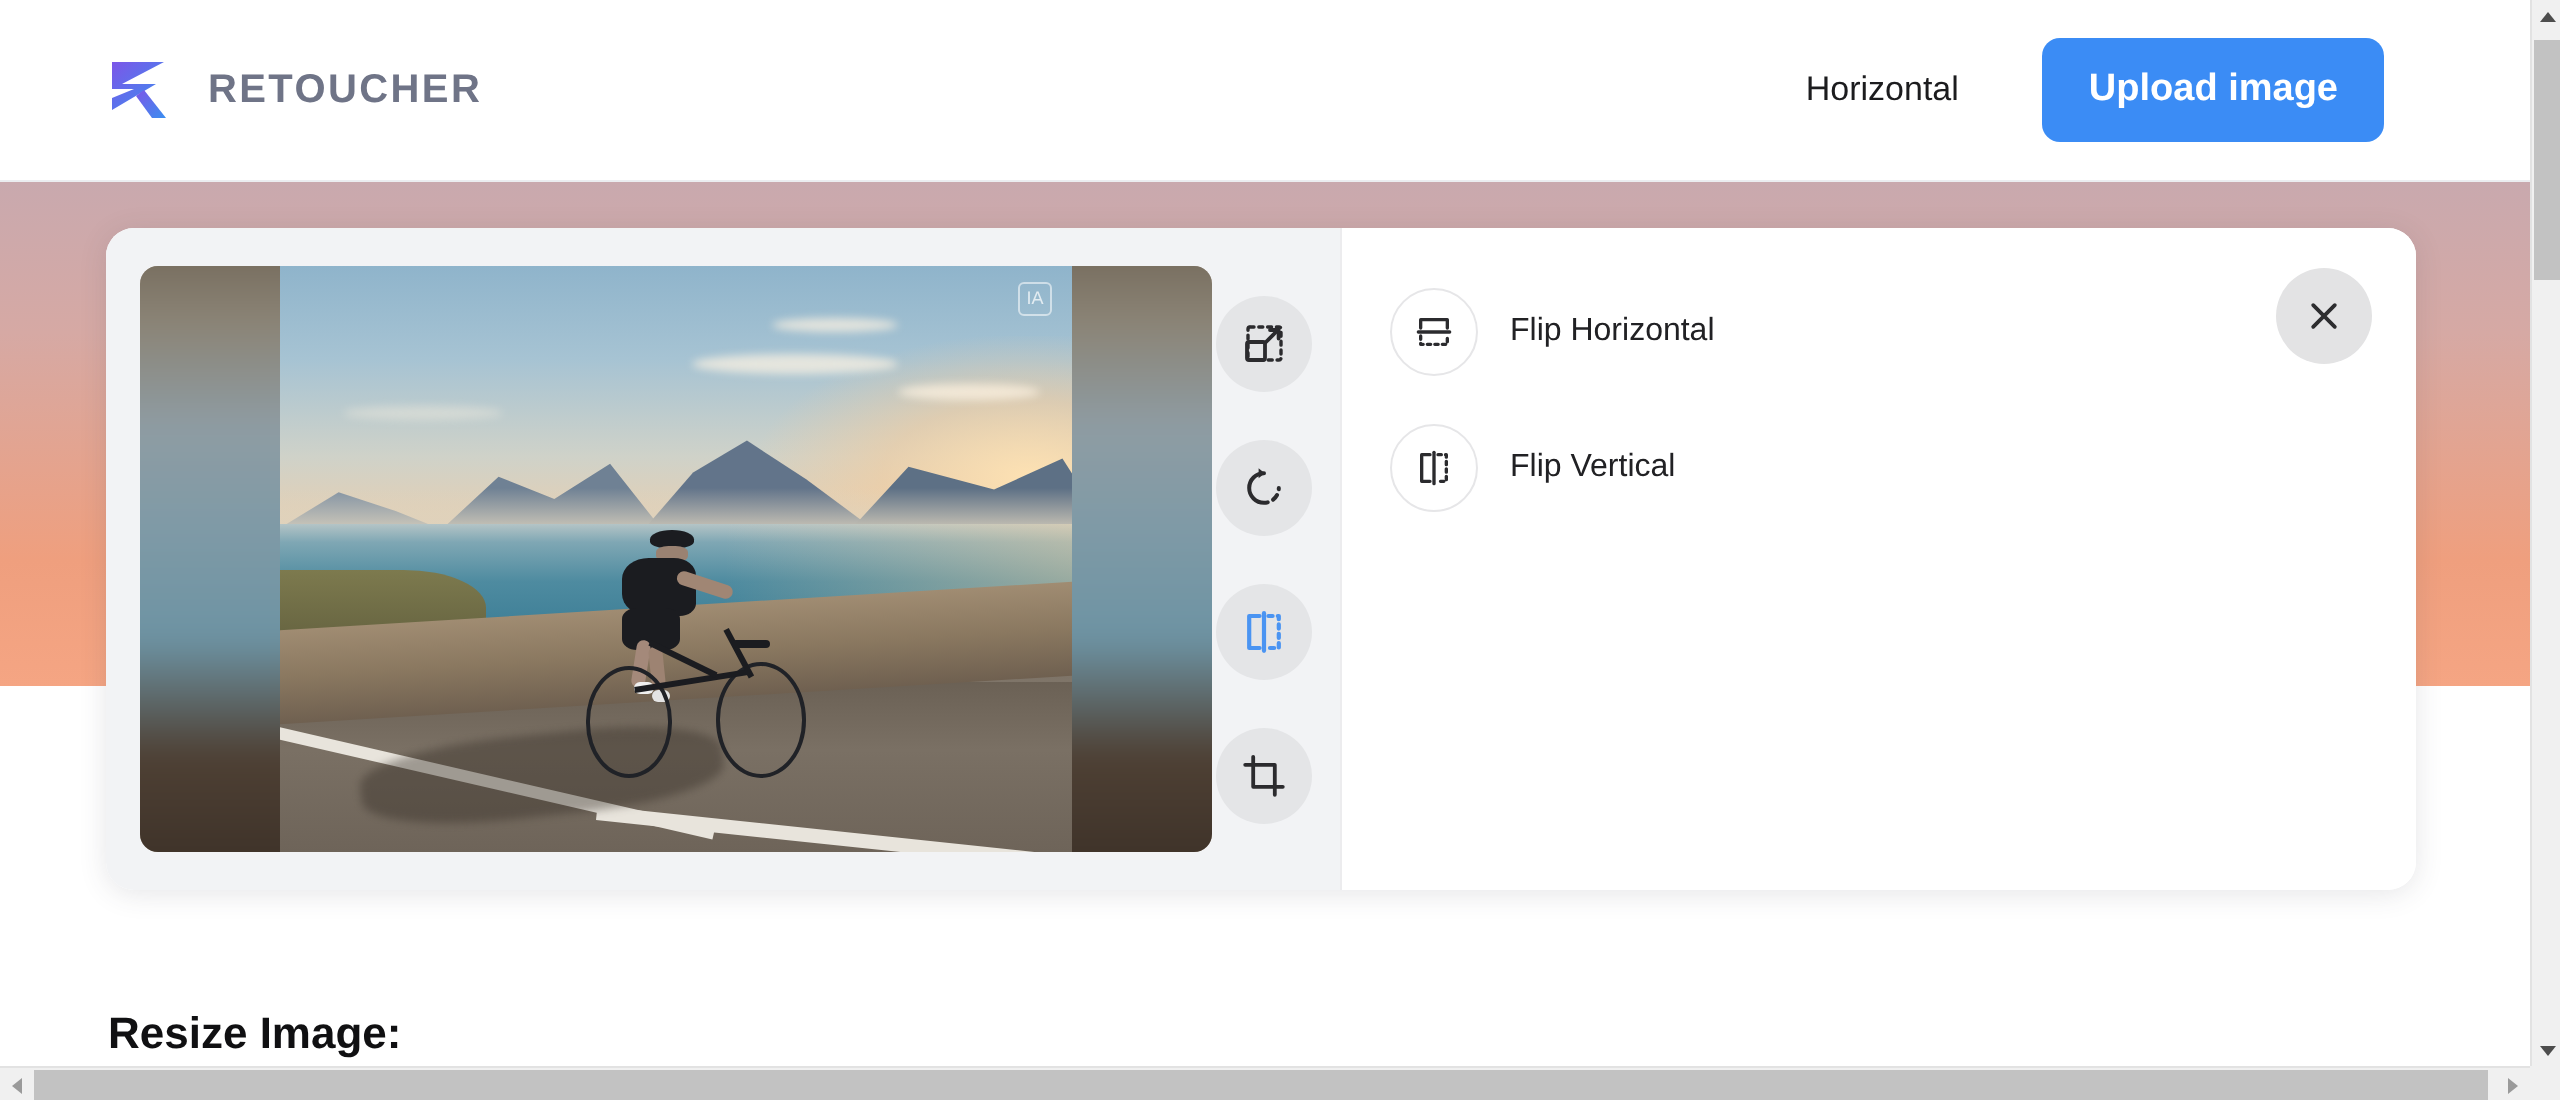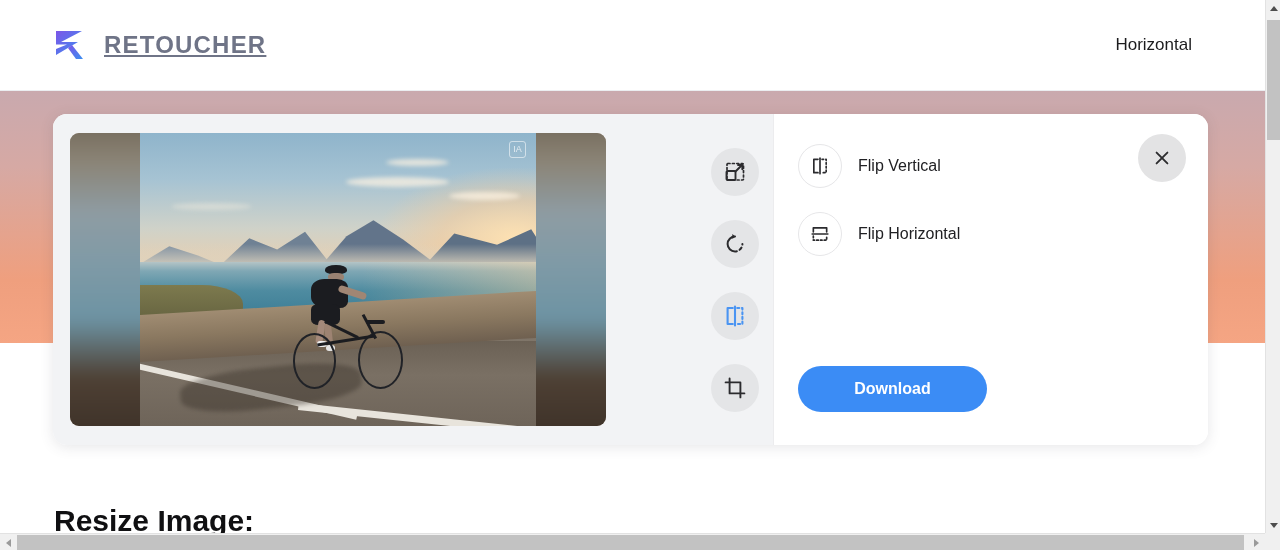--- a/index.html
+++ b/index.html
@@ -30,25 +30,24 @@
     height: 91px;
     background: #ffffff;
     display: flex;
     align-items: center;
     padding: 0 0 0 52px;
     border-bottom: 1px solid #ebedf0;
   }
   .brand { display: flex; align-items: center; gap: 14px; }
   .brand-mark { width: 38px; height: 34px; display: block; }
   .brand-name {
-    font-size: 24px;
+    font-size: 20px;
     font-weight: bold;
     letter-spacing: 1.2px;
     color: #6f7487;
-    text-decoration: underline;
   }
   .header-right {
     margin-left: auto;
     display: flex;
     align-items: center;
     gap: 42px;
     padding-right: 73px;
   }
   .nav-link {
     font-size: 17px;
@@ -84,21 +83,21 @@
     left: 53px; top: 114px;
     width: 1155px; height: 331px;
     background: #ffffff;
     border-radius: 14px;
     box-shadow: 0 2px 14px rgba(60,60,80,0.13);
     display: flex;
     overflow: hidden;
   }
   .preview-pane {
     position: relative;
-    width: 721px;
+    width: 618px;
     background: #f2f3f5;
     display: flex;
     align-items: center;
     justify-content: center;
     border-right: 1px solid #ececee;
   }
   .preview-frame {
     position: absolute;
     left: 17px; top: 19px;
     width: 536px; height: 293px;
@@ -283,21 +282,21 @@
     border: none;
     border-radius: 23px;
     cursor: pointer;
     font-family: "Liberation Sans", sans-serif;
   }
 
   
   .section-heading {
     position: absolute;
     left: 54px; top: 504px;
-    font-size: 30px;
+    font-size: 22px;
     font-weight: bold;
     color: #101012;
   }
 
   
   .vscroll {
     position: absolute;
     right: 0; top: 0;
     width: 15px; height: 550px;
     background: #f0f0f0;
@@ -359,20 +358,21 @@
               <stop offset="100%" stop-color="#3a8ff0"></stop>
             </linearGradient>
           </defs>
           <path d="M4 3 L30 3 L9 14 L26 14 L4 27 L4 21 L15 16.5 L4 16.5 Z" fill="url(#lg)"></path>
           <path d="M20 17 L31 31 L24 31 L16 20 Z" fill="url(#lg)"></path>
         </svg>
         <span class="brand-name">RETOUCHER</span>
       </div>
       <div class="header-right">
         <a class="nav-link" href="#">Horizontal</a>
+        <button class="upload-btn">Upload image</button>
       </div>
     </div>
 
     <div class="hero"></div>
 
     <div class="editor-card">
 
       <div class="preview-pane">
         <div class="preview-frame">
           <div class="blur-bg"></div>
@@ -475,40 +475,39 @@
 
         <button class="close-btn">
           <svg width="20" height="20" viewBox="0 0 20 20">
             <path d="M4.6 4.6 L15.4 15.4 M15.4 4.6 L4.6 15.4" stroke="#2d2d2f" stroke-width="1.9" stroke-linecap="round"></path>
           </svg>
         </button>
 
         <div class="option-row">
           <span class="option-icon">
             <svg width="20" height="20" viewBox="0 0 24 24">
+              <path d="M4 9.6 L4 4.6 L20 4.6 L20 9.6" fill="none" stroke="#2b2b2e" stroke-width="2" stroke-linecap="round" stroke-linejoin="round"></path>
+              <path d="M2.6 12 L21.4 12" stroke="#2b2b2e" stroke-width="2" stroke-linecap="round"></path>
+              <path d="M4 14.4 L4 19.4 L20 19.4 L20 14.4" fill="none" stroke="#2b2b2e" stroke-width="2" stroke-linecap="round" stroke-linejoin="round" stroke-dasharray="2 2.5"></path>
+            </svg>
+          </span>
+          <span class="option-label">Flip Horizontal</span>
+        </div>
+
+        <div class="option-row">
+          <span class="option-icon">
+            <svg width="20" height="20" viewBox="0 0 24 24">
               <path d="M9.6 4 L4.6 4 L4.6 20 L9.6 20" fill="none" stroke="#2b2b2e" stroke-width="2" stroke-linecap="round" stroke-linejoin="round"></path>
               <path d="M12 2.6 L12 21.4" stroke="#2b2b2e" stroke-width="2" stroke-linecap="round"></path>
               <path d="M14.4 4 L19.4 4 L19.4 20 L14.4 20" fill="none" stroke="#2b2b2e" stroke-width="2" stroke-linecap="round" stroke-linejoin="round" stroke-dasharray="2 2.5"></path>
             </svg>
           </span>
           <span class="option-label">Flip Vertical</span>
         </div>
 
-        <div class="option-row">
-          <span class="option-icon">
-            <svg width="20" height="20" viewBox="0 0 24 24">
-              <path d="M4 9.6 L4 4.6 L20 4.6 L20 9.6" fill="none" stroke="#2b2b2e" stroke-width="2" stroke-linecap="round" stroke-linejoin="round"></path>
-              <path d="M2.6 12 L21.4 12" stroke="#2b2b2e" stroke-width="2" stroke-linecap="round"></path>
-              <path d="M4 14.4 L4 19.4 L20 19.4 L20 14.4" fill="none" stroke="#2b2b2e" stroke-width="2" stroke-linecap="round" stroke-linejoin="round" stroke-dasharray="2 2.5"></path>
-            </svg>
-          </span>
-          <span class="option-label">Flip Horizontal</span>
-        </div>
-
-        <button class="download-btn">Download</button>
       </div>
     </div>
 
     <div class="section-heading">Resize Image:</div>
   </div>
 
   <div class="vscroll">
     <div class="sb-arrow" style="top:0;">
       <span class="tri up"></span>
     </div>

